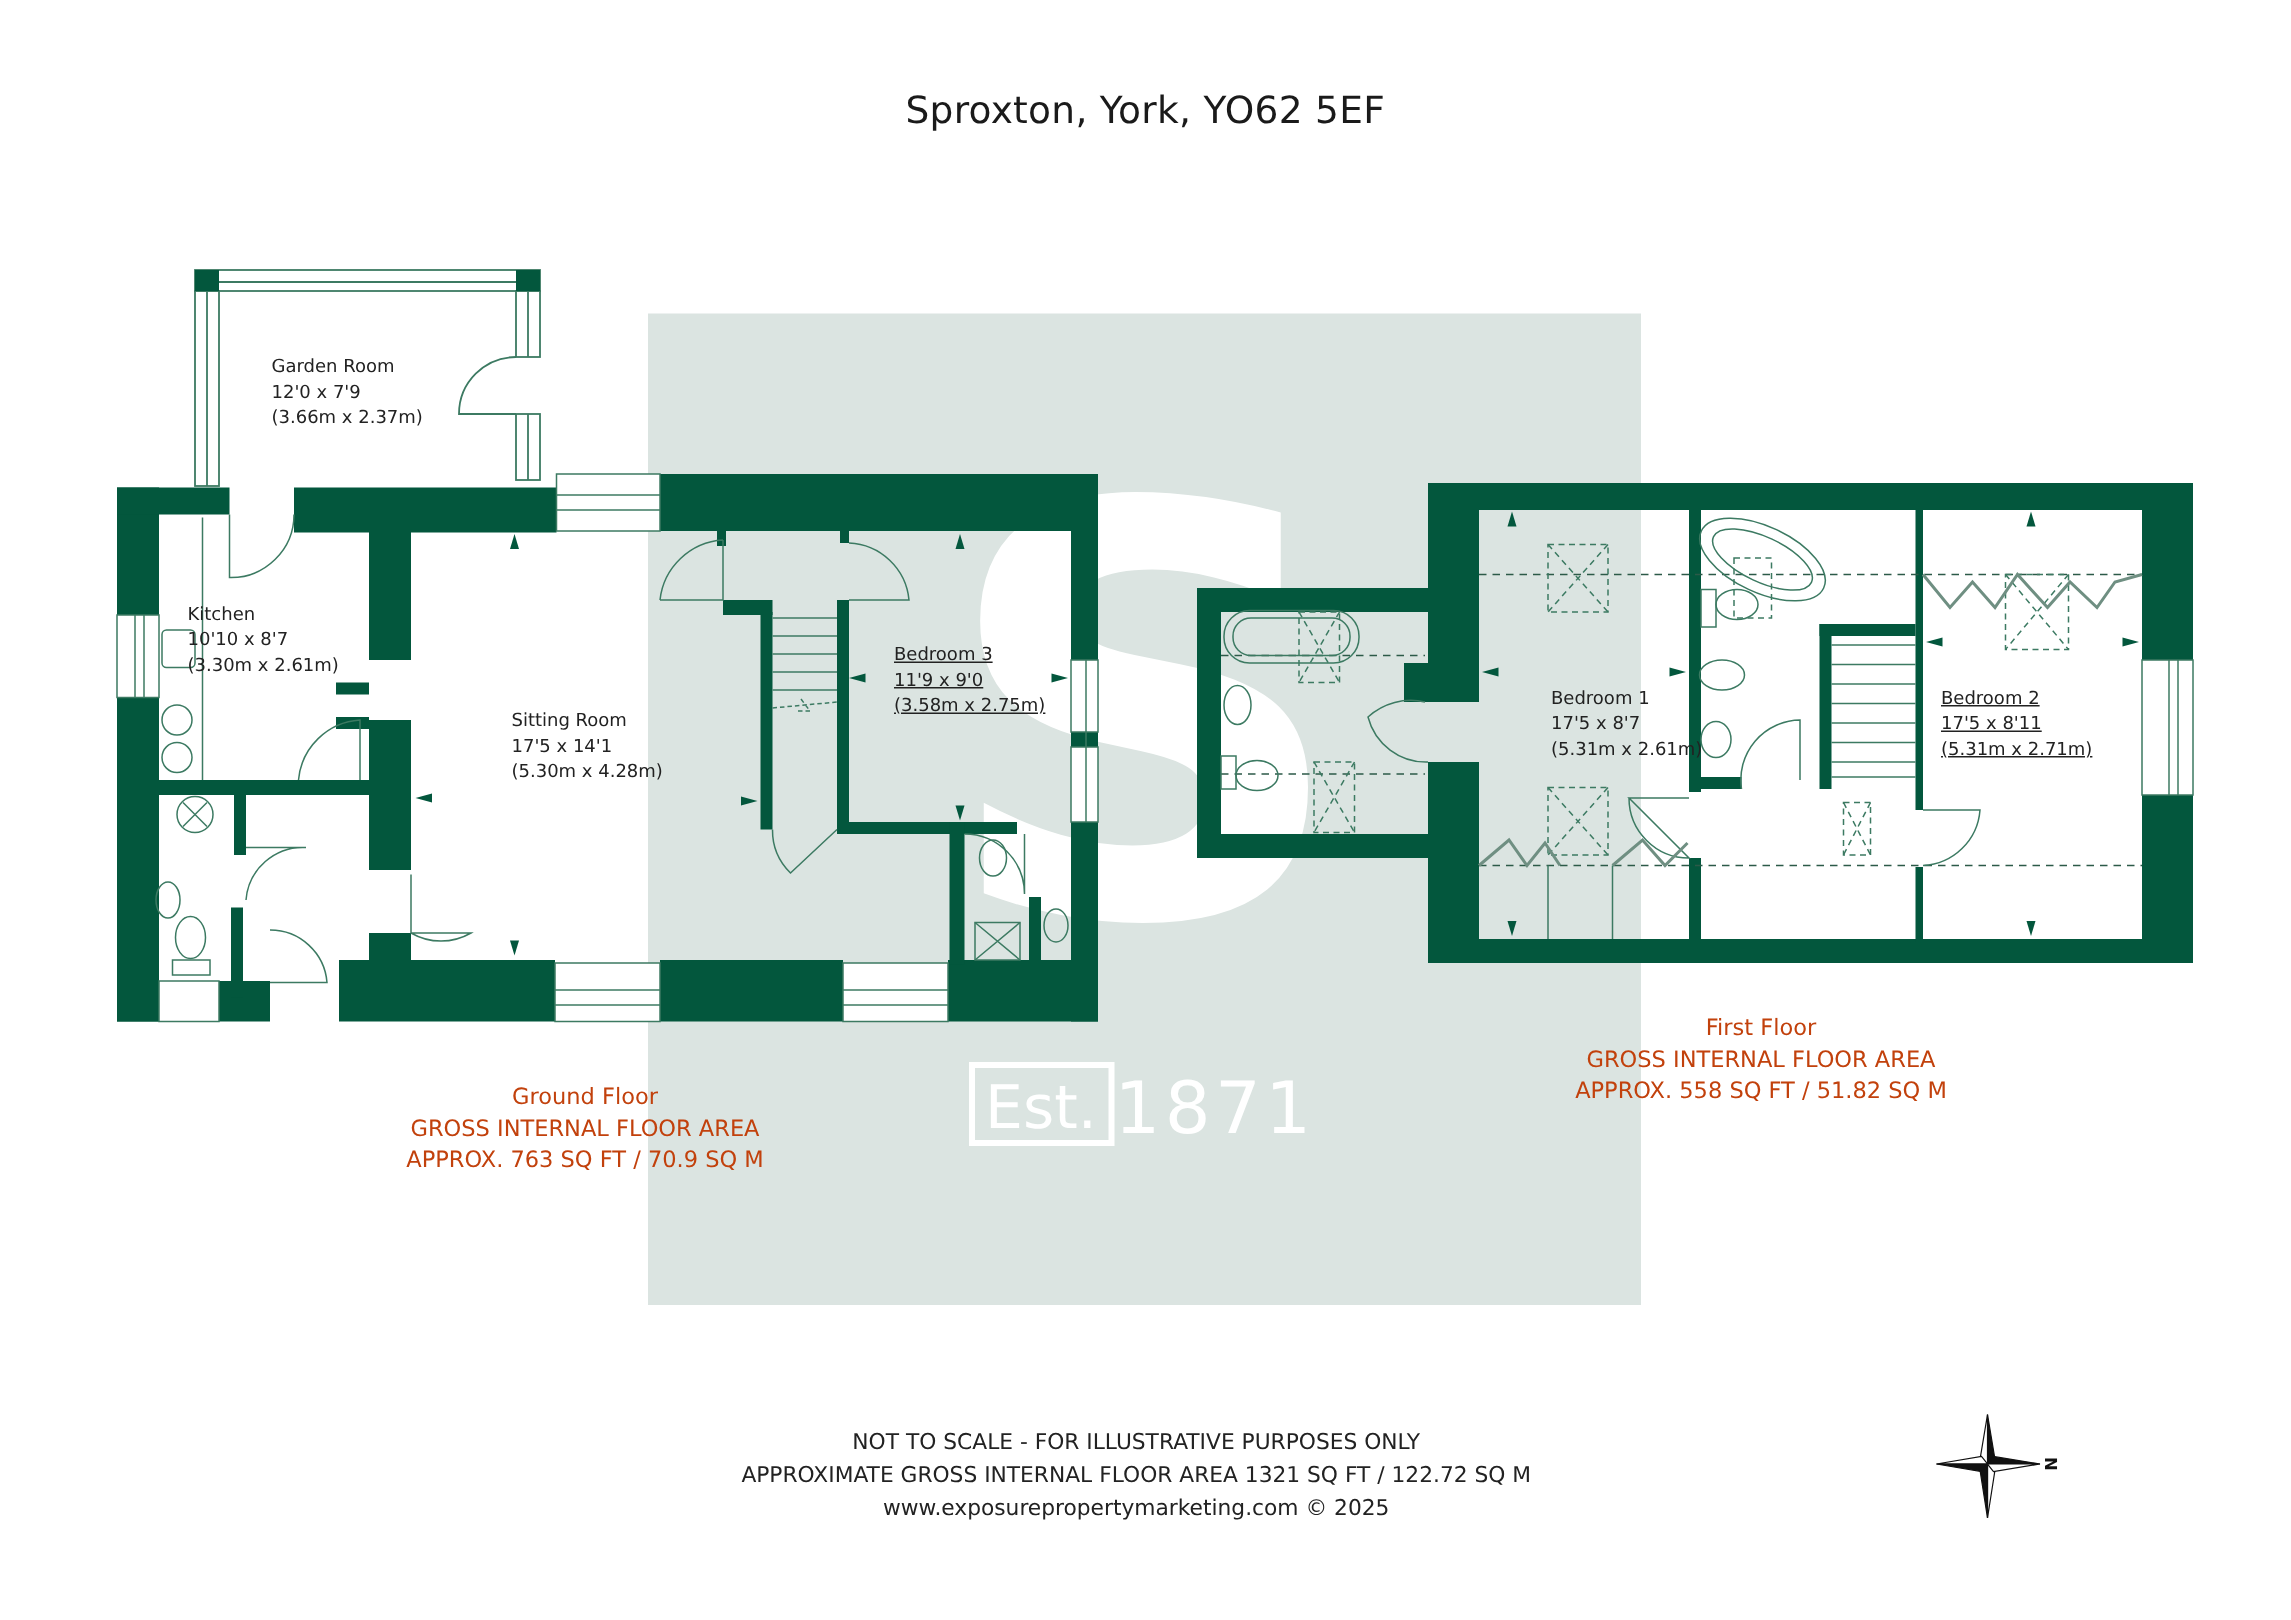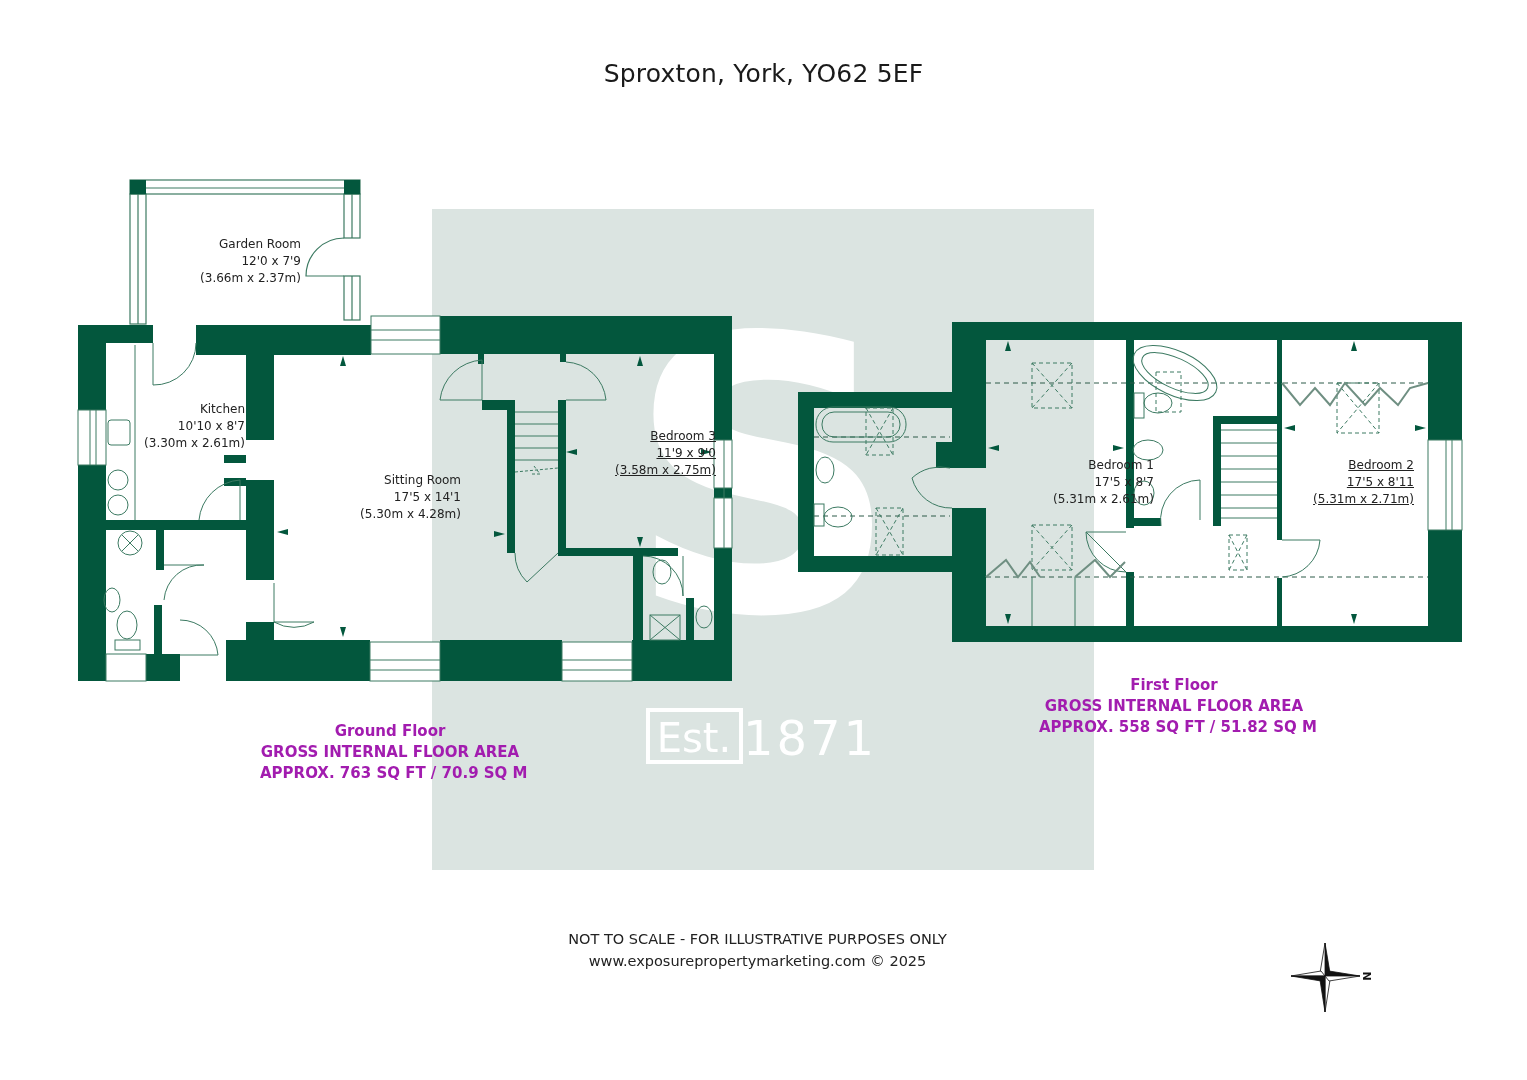--- a/index.html
+++ b/index.html
@@ -1,25 +1,25 @@
 <!DOCTYPE html>
 <html><head>
 <meta charset="utf-8">
 <style>
   html, body { margin: 0; padding: 0; background: #ffffff; }
   body { width: 1527px; height: 1080px; position: relative; overflow: hidden;
          font-family: "DejaVu Sans", "Liberation Sans", sans-serif; color: #1a1a1a; }
   .title { position: absolute; top: 44px; left: 0; width: 1527px; text-align: center;
            font-size: 25px; letter-spacing: 0.2px; margin-top: 15px; }
   .plan { position: absolute; left: 0; top: 0; }
-  .lbl { position: absolute; text-align: right; font-size: 12px; line-height: 17px; color: #222; white-space: nowrap; }
+  .lbl { position: absolute; text-align: left; font-size: 12px; line-height: 17px; color: #222; white-space: nowrap; }
   .lbl span { display: block; }
-  .floor-cap { position: absolute; text-align: center; font-size: 15px; line-height: 21px; color: #a21caf; white-space: nowrap; font-weight: bold; }
+  .floor-cap { position: absolute; text-align: center; font-size: 15px; line-height: 21px; color: #c2410c; white-space: nowrap; }
   .floor-cap span { display: block; }
-  .footer { position: absolute; top: 928px; left: 0; width: 1515px; text-align: center;
+  .footer { position: absolute; top: 951px; left: 0; width: 1515px; text-align: center;
             font-size: 14.5px; line-height: 22px; color: #222; }
   .footer span { display: block; }
   .compass { position: absolute; left: 1288px; top: 940px; }
 </style>
 </head>
 <body>
 
 <div class="title">Sproxton, York, YO62 5EF</div>
 
 <svg class="plan" width="1527" height="1080" viewBox="0 0 1527 1080" xmlns="http://www.w3.org/2000/svg">
@@ -279,20 +279,21 @@
   <span>APPROX. 763 SQ FT / 70.9 SQ M</span>
 </div>
 <div class="floor-cap" style="left:1039px; top:675px; width:270px;">
   <span>First Floor</span>
   <span>GROSS INTERNAL FLOOR AREA</span>
   <span>APPROX. 558 SQ FT / 51.82 SQ M</span>
 </div>
 
 <div class="footer">
   <span>NOT TO SCALE - FOR ILLUSTRATIVE PURPOSES ONLY</span>
+  <span>APPROXIMATE GROSS INTERNAL FLOOR AREA 1321 SQ FT / 122.72 SQ M</span>
   <span>www.exposurepropertymarketing.com © 2025</span>
 </div>
 
 <div class="compass">
   <svg width="85" height="75" viewBox="0 0 85 75" xmlns="http://www.w3.org/2000/svg">
     <g stroke="#111" stroke-width="0.8">
       <path d="M37 3 L42 33 L37 36 Z" fill="#111"></path>
       <path d="M37 3 L32 33 L37 36 Z" fill="#fff"></path>
       <path d="M37 72 L42 40 L37 36 Z" fill="#fff"></path>
       <path d="M37 72 L32 40 L37 36 Z" fill="#111"></path>

